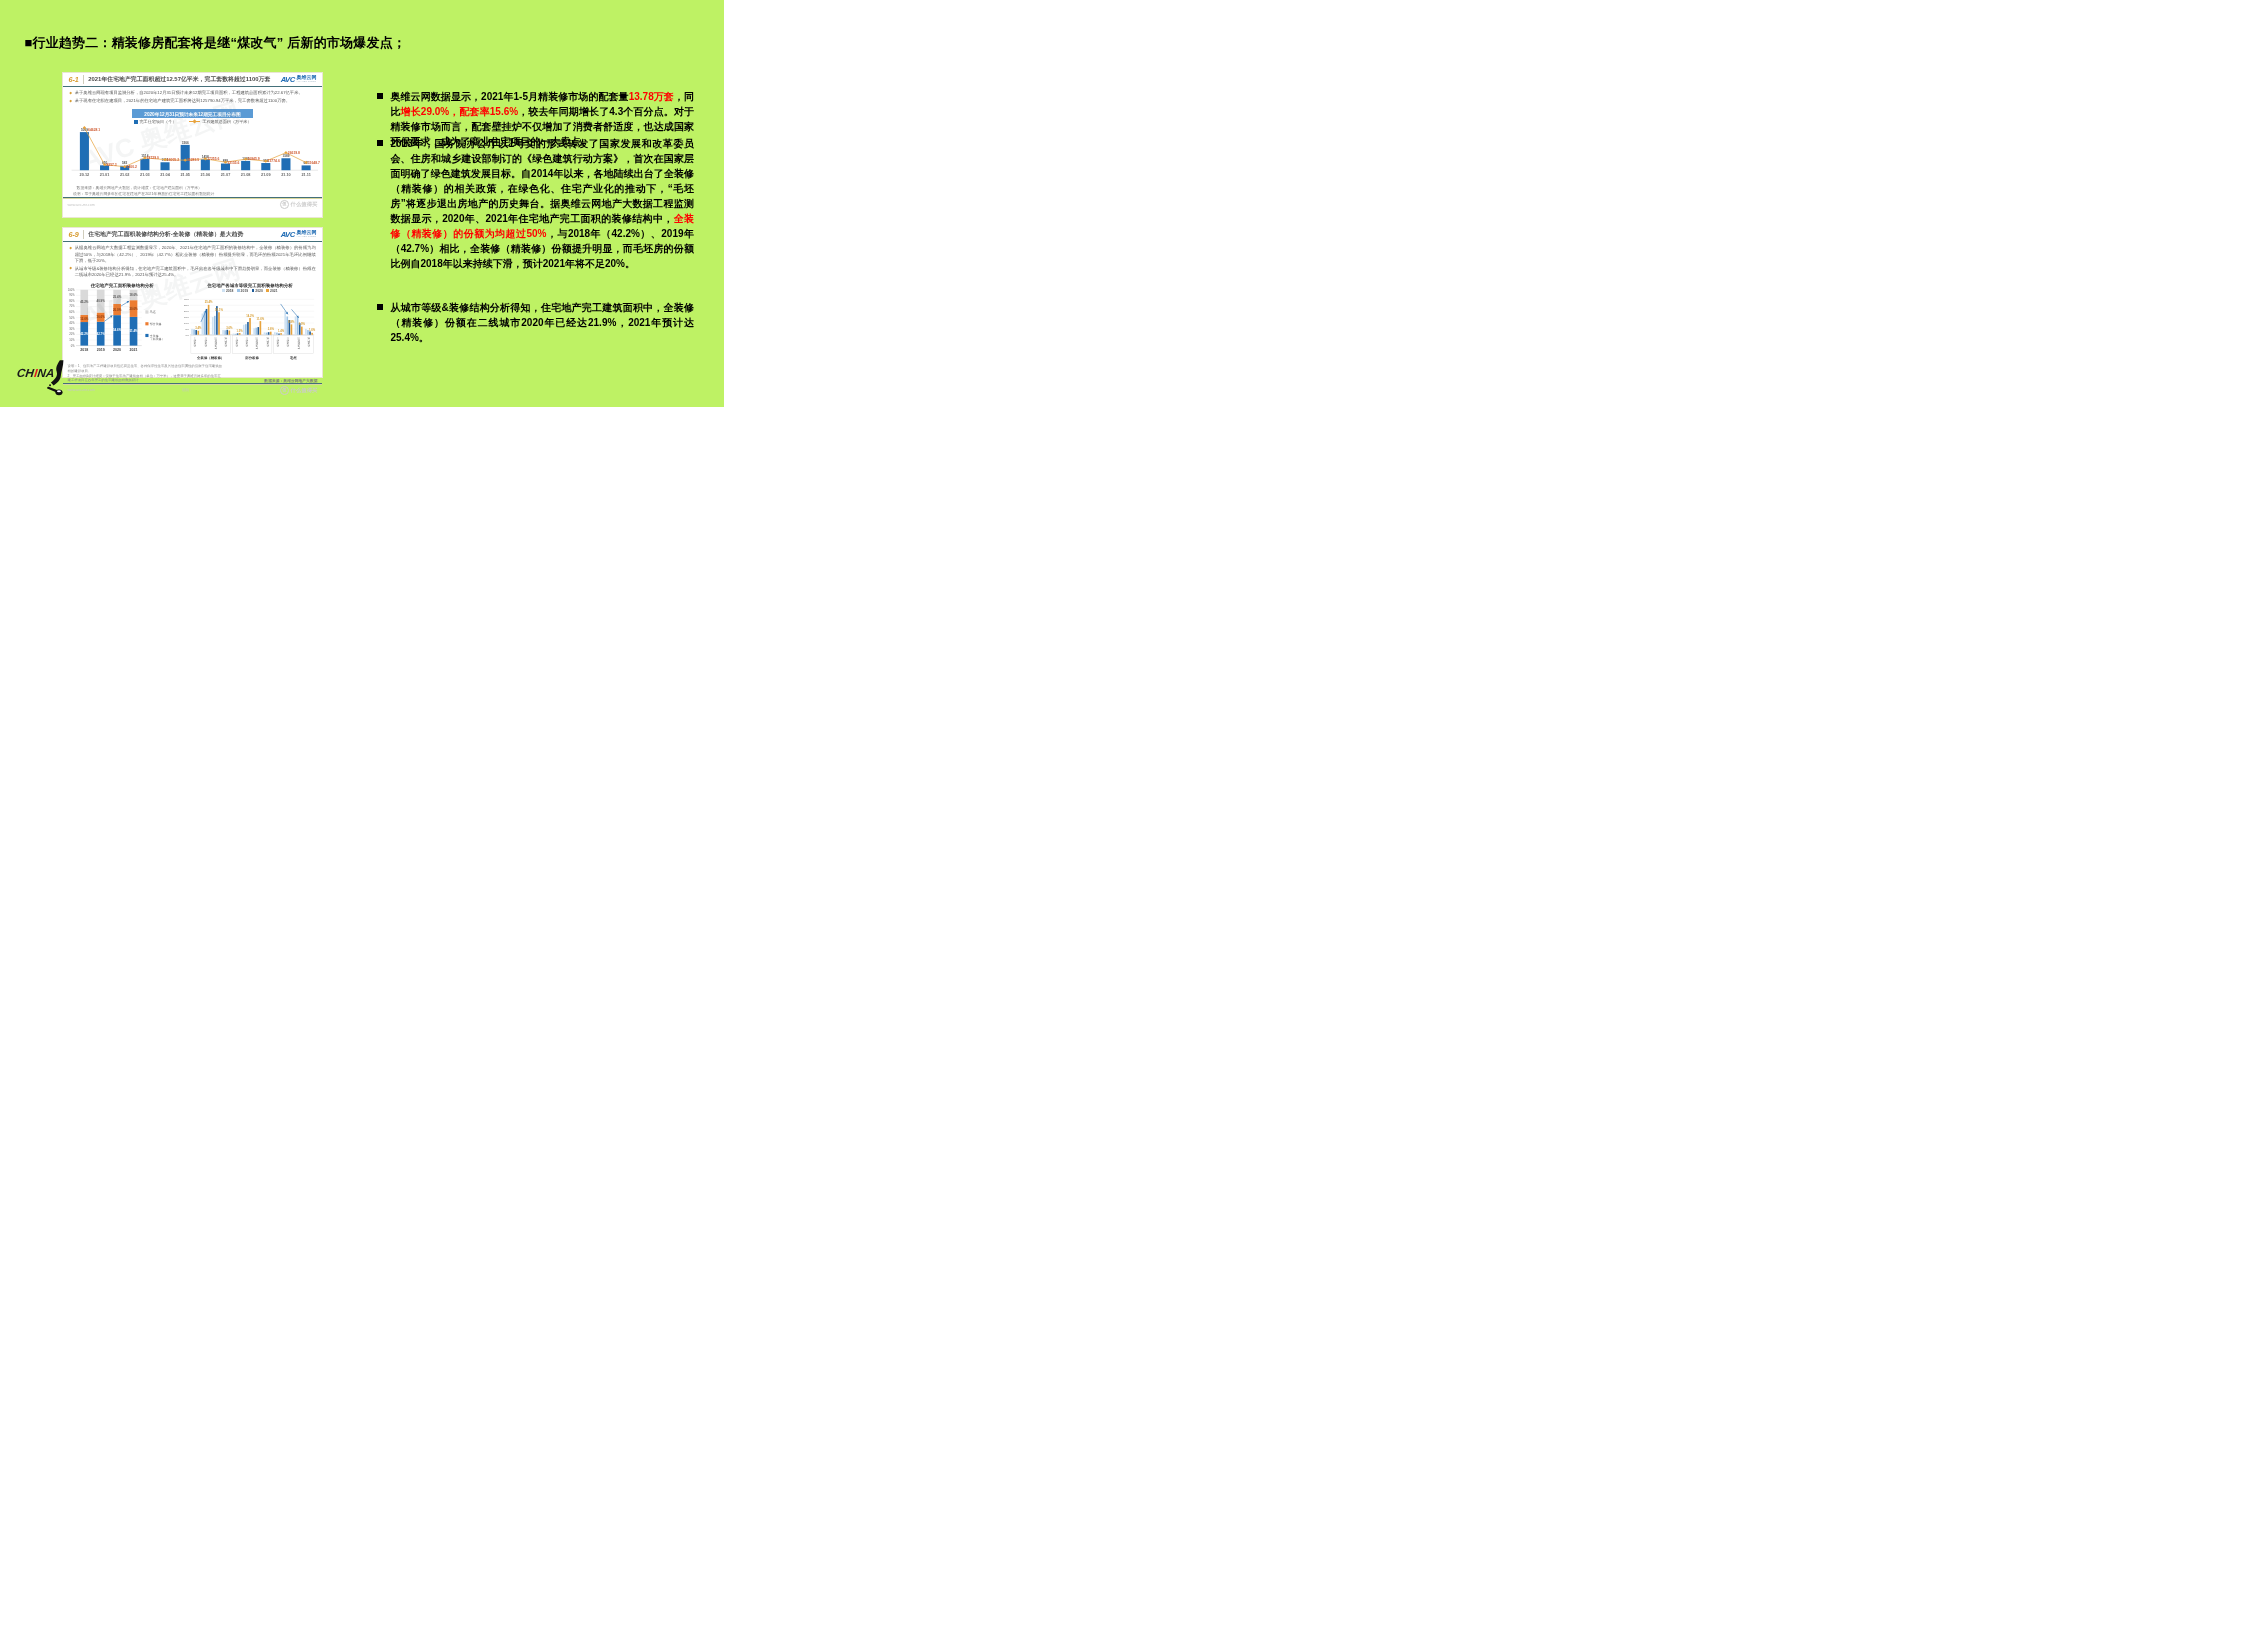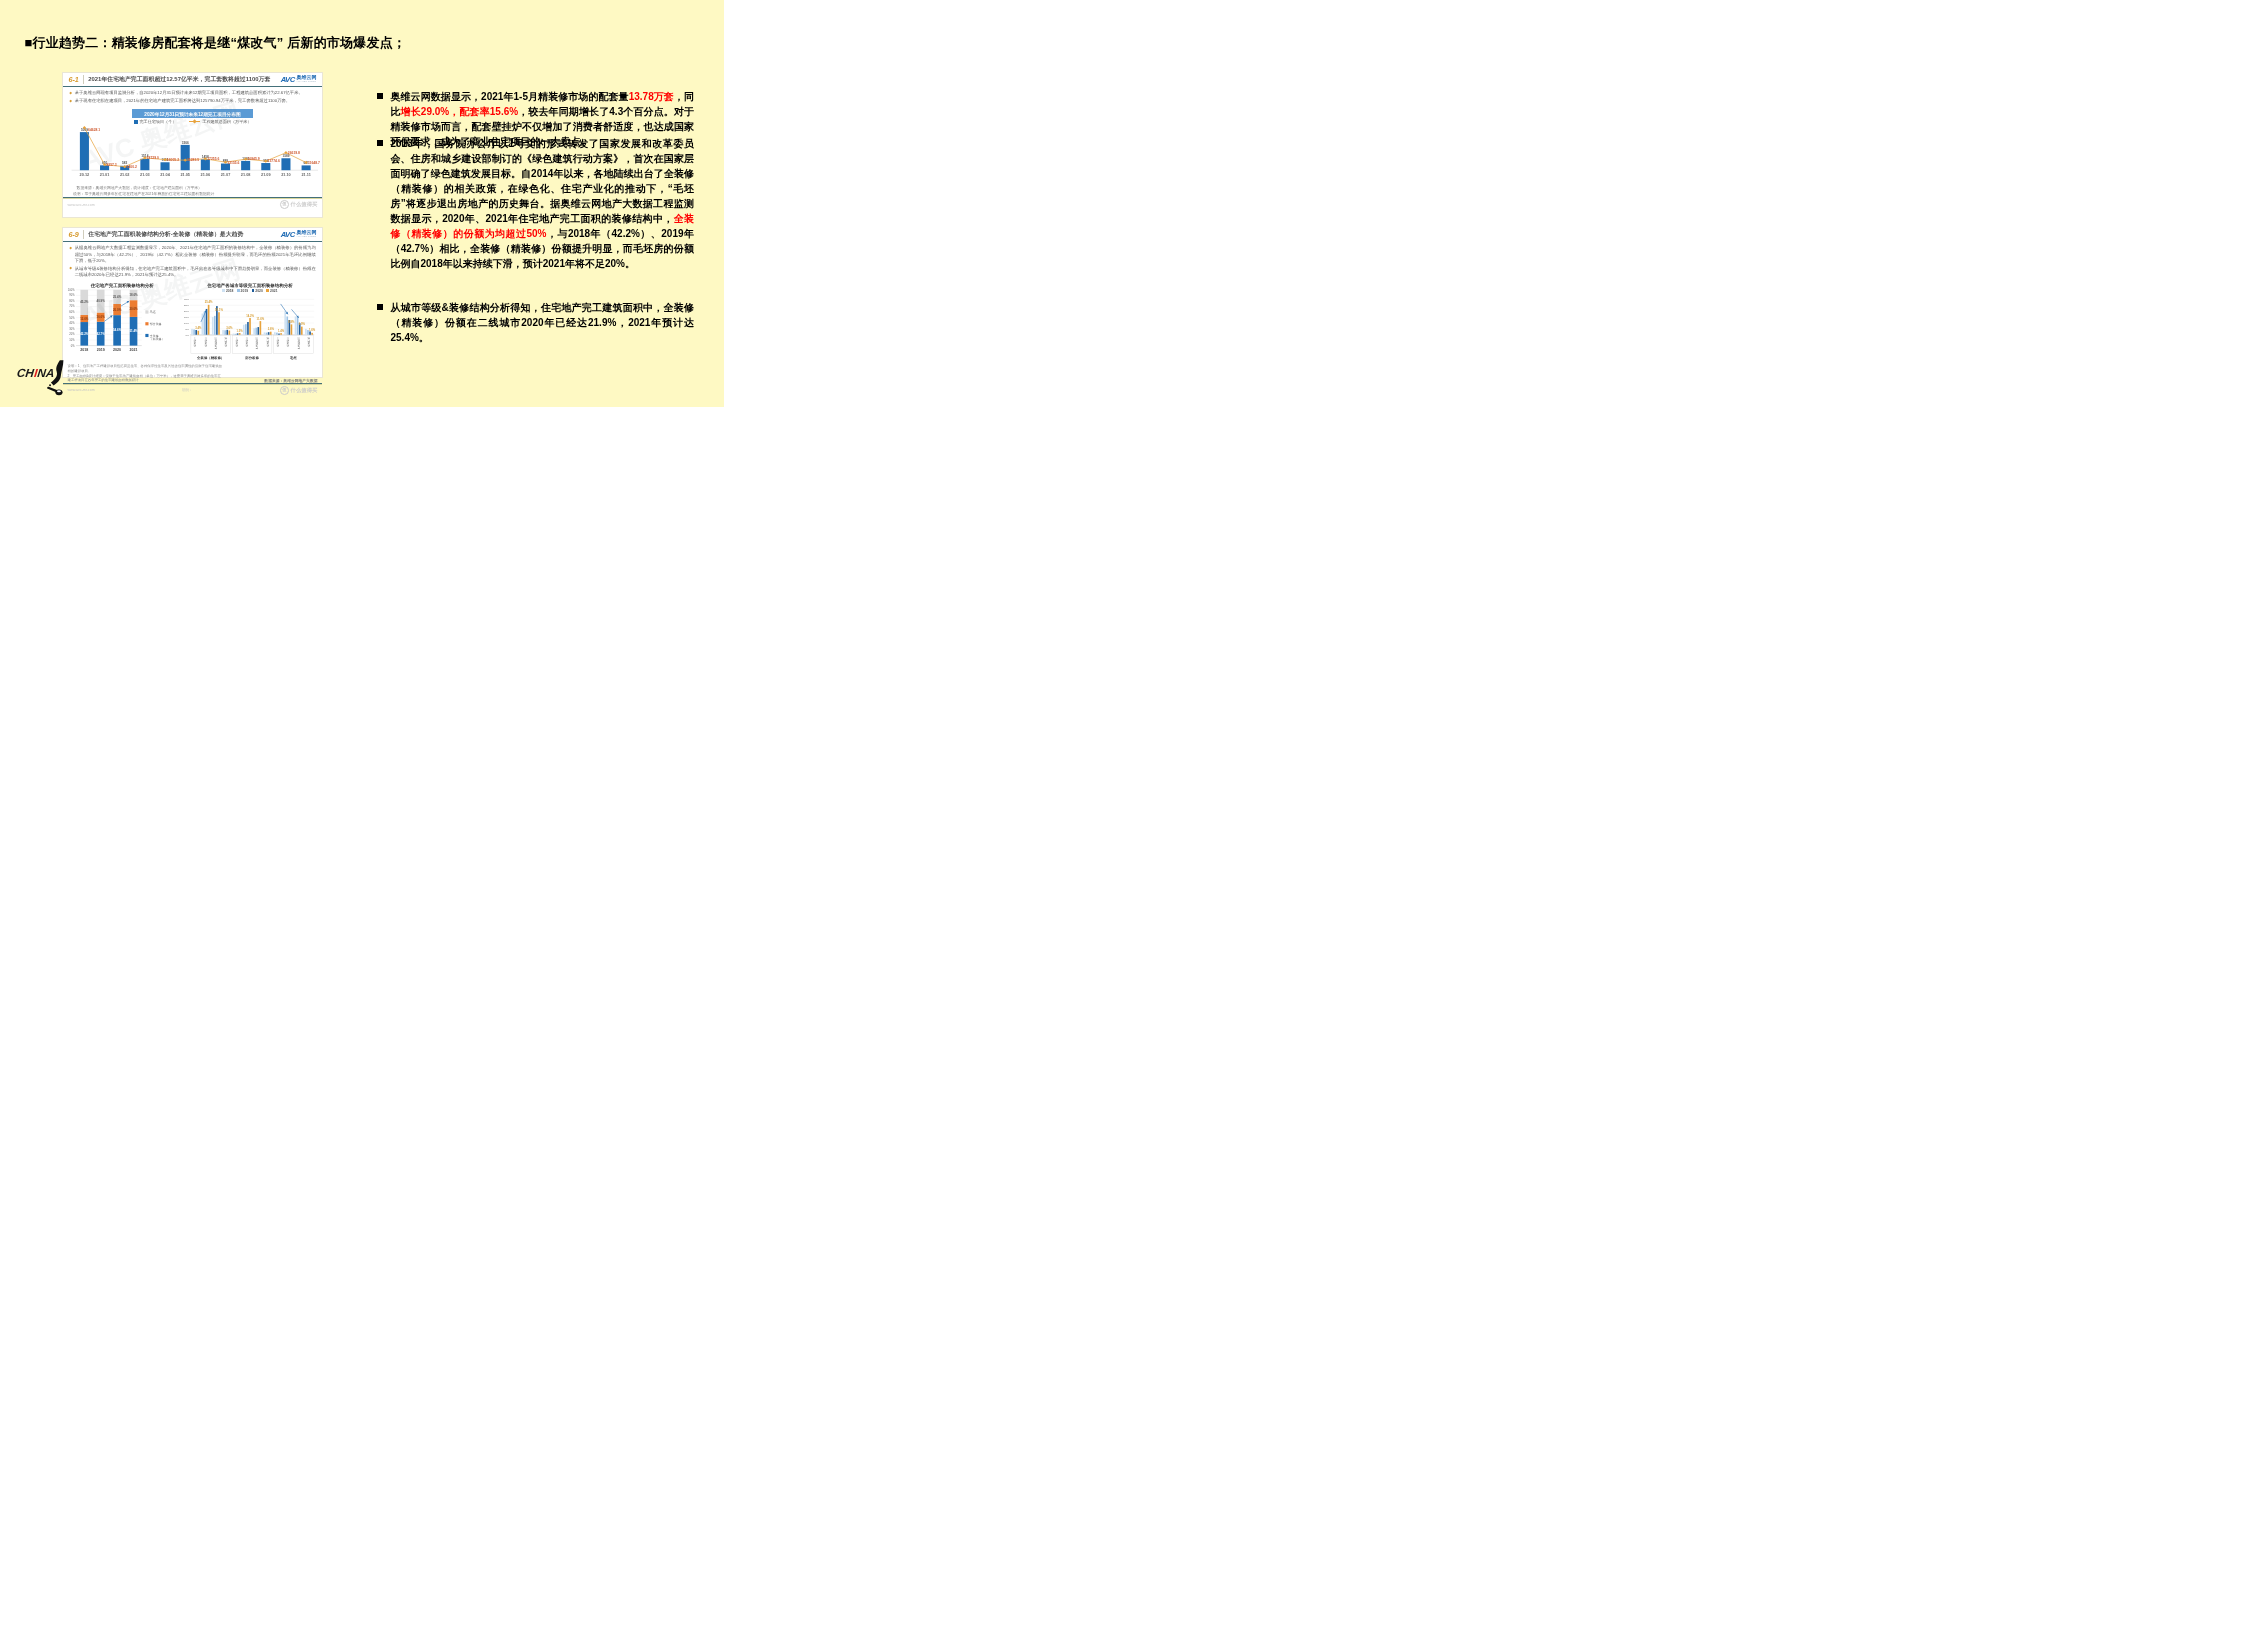--- a/index.html
+++ b/index.html
@@ -1,17 +1,17 @@
 <!DOCTYPE html>
 <html style="font-size:7.2px"><head>
 <meta charset="utf-8">
 <style>
   html,body{margin:0;padding:0;background:#ffffff;}
   body{font-family:"Liberation Sans","DejaVu Sans",sans-serif;}
-  .slide{position:relative;width:724px;height:407px;background:#fef9c3;overflow:hidden;}
+  .slide{position:relative;width:724px;height:407px;background:#bef264;overflow:hidden;}
   .page-title{position:absolute;left:24.4px;top:34px;font-size:13px;font-weight:bold;color:#000;letter-spacing:0.2px;}
   
   .panel{position:absolute;left:62px;width:261px;background:#fff;border:0.5px solid #eae6d4;box-sizing:border-box;}
   #panel1{top:72px;height:146px;}
   #panel2{top:227px;height:151px;}
   .panel-header{display:flex;align-items:center;padding:2.3px 5.4px 1.4px;}
   .tag{color:#d79b2f;font-weight:bold;font-style:italic;font-size:7.2px;border-right:0.9px solid #d0cdbd;padding-right:4px;}
   .panel-title{font-size:5.9px;font-weight:bold;color:#4d4d4d;flex:1;margin-left:4.5px;white-space:nowrap;overflow:hidden;}
   .avc{display:flex;gap:1.8px;flex:none;}
   .avc-mark{color:#1f6bb4;font-weight:900;font-style:italic;font-size:7.7px;letter-spacing:-0.5px;}

